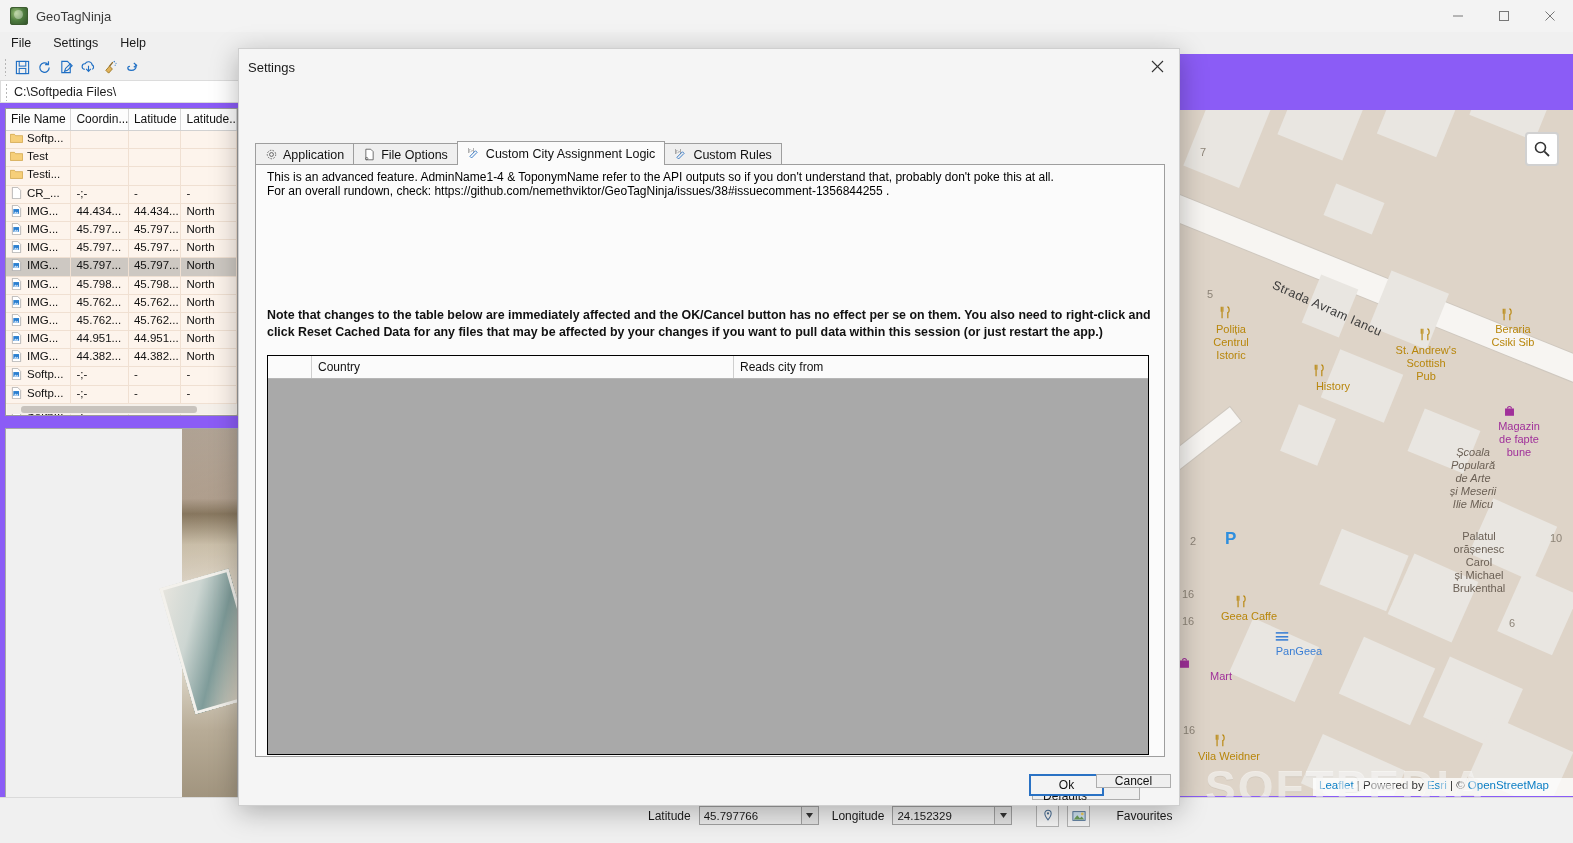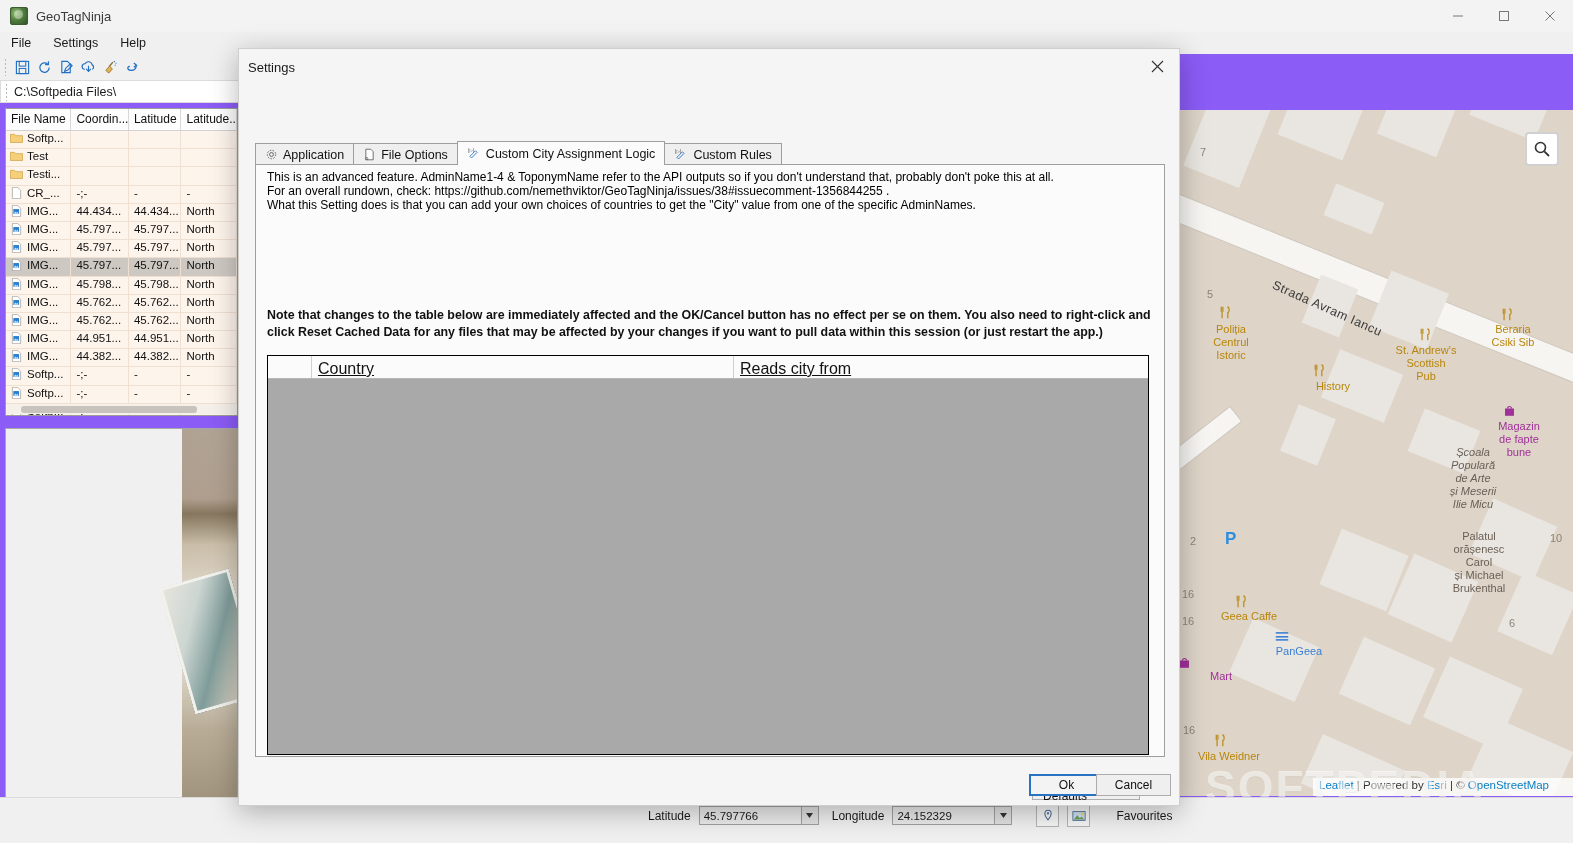--- a/index.html
+++ b/index.html
@@ -113,31 +113,31 @@
     border:1px solid #9e9e9e;border-bottom:none;background:#efefef;font-size:12.5px;color:#111;margin-right:-1px;}
   .tab.active{background:#fbfbfb;height:24px;position:relative;z-index:3;}
   .tabpanel{position:absolute;left:16px;top:115px;width:910px;height:593px;background:#fbfbfb;
     border:1px solid #9e9e9e;box-sizing:border-box;}
   .helpbox{position:absolute;left:11px;top:5px;width:884px;height:72px;}
   .notebox{position:absolute;left:11px;top:142px;width:884px;font-size:12.4px;line-height:17px;
     color:#111;font-weight:bold;}
 
   .grid{position:absolute;left:11px;top:190px;width:882px;height:400px;border:1px solid #000;box-sizing:border-box;background:#a9a9a9;}
   .grid-head{display:flex;height:22px;background:#fbfbfb;border-bottom:1px solid #b6b6b6;}
-  .gh{border-right:1px solid #cfcfcf;padding:4px 0 0 6px;box-sizing:border-box;font-size:16px;color:#111;text-decoration:underline;}
+  .gh{border-right:1px solid #cfcfcf;padding:4px 0 0 6px;box-sizing:border-box;font-size:12px;color:#111;}
   .gh0{width:44px;padding-left:0;}
   .gh1{width:422px;}
   .gh2{flex:1;border-right:none;}
 
   .btn{height:23px;min-width:75px;border:1px solid #adadad;background:#efefef;box-sizing:border-box;
     display:inline-flex;align-items:center;justify-content:center;font-size:12px;color:#111;padding:0 10px;}
   .btn.primary{border:2px solid #2a72c4;background:#f3f3f3;}
   .reset-btn{position:absolute;left:776px;top:612px;width:108px;height:23px;}
   .ok-btn{position:absolute;left:790px;top:725px;width:58px;height:22px;}
-  .cancel-btn{position:absolute;left:857px;top:725px;width:70px;height:22px;}
+  .cancel-btn{position:absolute;left:857px;top:725px;width:70px;height:14px;}
 </style>
 </head>
 <body>
 
 <div id="app">
 
   <div class="titlebar">
     <div class="tb-icon"></div>
     <div class="tb-title">GeoTagNinja</div>
     <div class="win-controls">
@@ -636,21 +636,20 @@
         <span>Custom Rules</span>
       </div>
     </div>
 
     <div class="tabpanel">
       <div class="helpbox">
         <div>This is an advanced feature. AdminName1-4 &amp; ToponymName refer to the API outputs so if you don't understand that, probably don't poke this at all.</div>
         <div>
           <span>For an overall rundown, check: </span><a>https://github.com/nemethviktor/GeoTagNinja/issues/38#issuecomment-1356844255</a><span> .</span>
         </div>
-        <div>What this Setting does is that you can add your own choices of countries to get the "City" value from one of the specific AdminNames.</div>
       </div>
 
       <div class="notebox">Note that changes to the table below are immediately affected and the OK/Cancel button has no effect per se on them. You also need to right-click and click Reset Cached Data for any files that may be affected by your changes if you want to pull data within this session (or just restart the app.)</div>
 
       <div class="grid">
         <div class="grid-head">
           <div class="gh gh0"></div>
           <div class="gh gh1">Country</div>
           <div class="gh gh2">Reads city from</div>
         </div>

